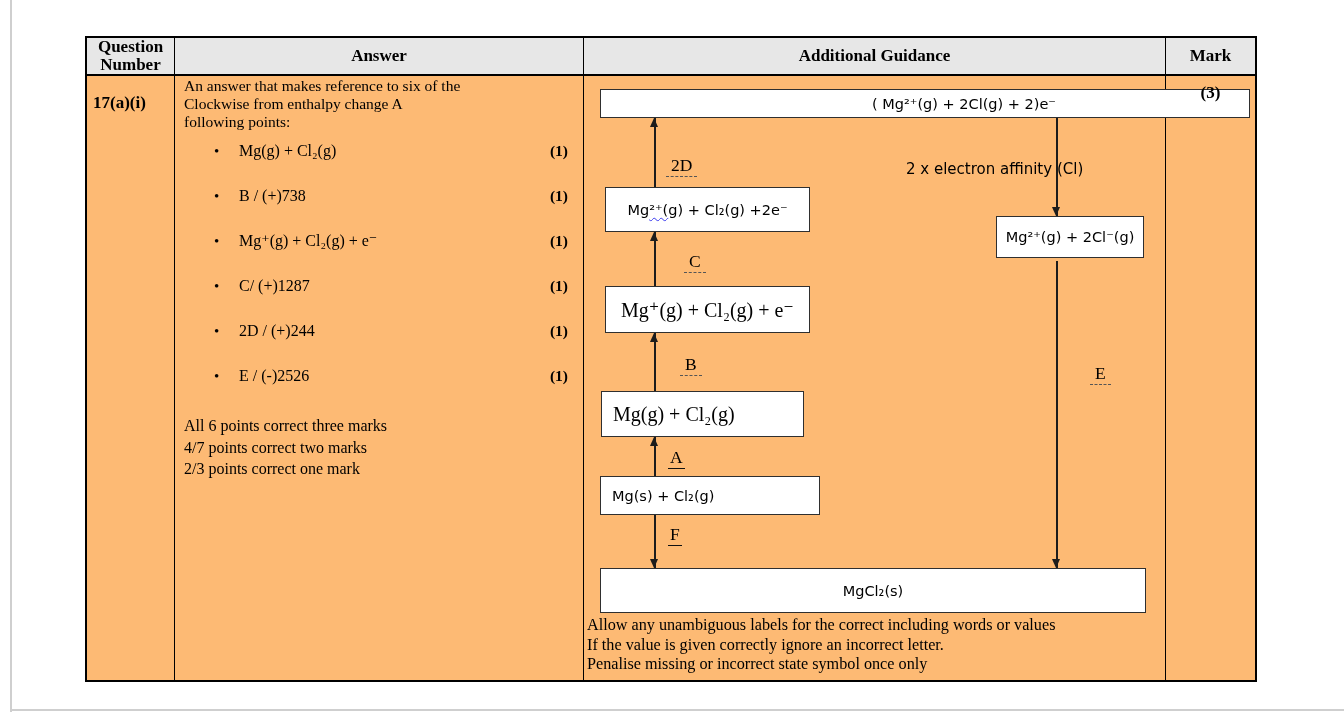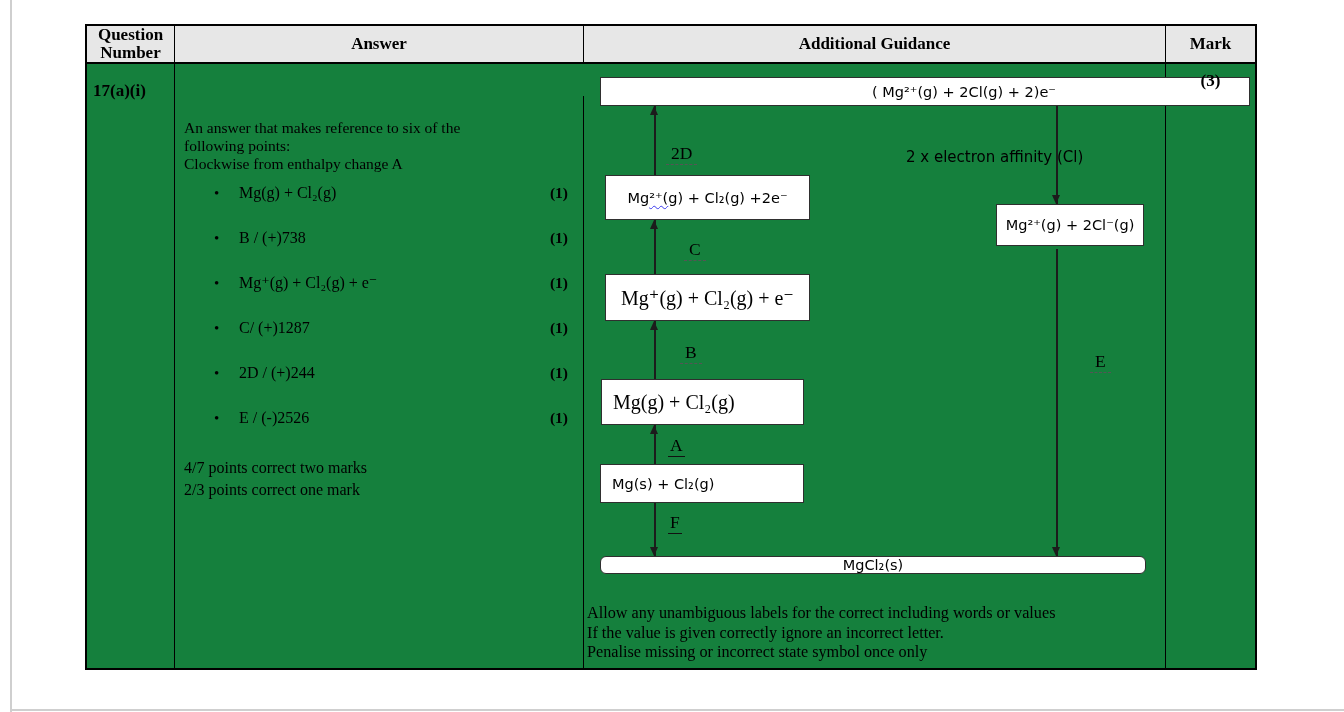--- a/index.html
+++ b/index.html
@@ -3,40 +3,40 @@
 <meta charset="utf-8">
 <style>
   * { box-sizing: border-box; margin: 0; padding: 0; }
   html,body { width: 1344px; height: 712px; background: #ffffff; overflow: hidden; }
   body { font-family: "Liberation Serif", "DejaVu Serif", serif; color: #000; position: relative; }
 
   .page-edge-left { position:absolute; left:10px; top:0; width:2px; height:712px; background:#cfcfcf; }
   .page-edge-bottom { position:absolute; left:10px; right:0; bottom:1px; height:2px; background:#cfcfcf; }
 
   .ms-table {
-    position:absolute; left:85px; top:24px; width:1172px; height:646px;
+    position:absolute; left:85px; top:36px; width:1172px; height:646px;
     border:2px solid #000; display:grid;
     grid-template-columns: 88px 409px 582px 1fr;
     grid-template-rows: 38px 1fr;
-    background:#15803d;
+    background:#fdba74;
   }
   .cell { border-right:1.5px solid #000; position:relative; }
   .cell.last { border-right:none; }
   .hdr {
     background:#e7e7e7; border-bottom:2px solid #000;
     display:flex; align-items:center; justify-content:center; text-align:center;
     font-weight:bold; font-size:17px; line-height:18px; padding:0 2px;
   }
 
   
   .qnum { font-weight:bold; font-size:17px; padding:17px 2px 0 6px; }
   .markcell { text-align:center; font-weight:bold; font-size:17px; padding-top:7px; }
 
   
-  .answer { font-size:15.5px; line-height:18px; padding:23px 0 0 9px;margin-top:32px; }
+  .answer { font-size:15.5px; line-height:18px; padding:1px 0 0 9px; }
   .intro div { white-space:nowrap; }
   .bullets { margin-top:11px; }
   .bullet-row { display:flex; height:45px; align-items:flex-start; padding-left:30px; }
   .bullet-dot { width:25px; font-size:15px; }
   .bullet-text { font-size:16px; white-space:nowrap; }
   .bullet-mark { margin-left:auto; font-weight:bold; padding-right:15px; font-size:15.5px; }
   .summary { margin-top:3px; line-height:21.5px; font-size:16px; }
 
   
   .guide { font-size:16px; }
@@ -69,22 +69,22 @@
   <div class="cell hdr">Question Number</div>
   <div class="cell hdr">Answer</div>
   <div class="cell hdr">Additional Guidance</div>
   <div class="cell hdr last">Mark</div>
 
   <div class="cell qnum">17(a)(i)</div>
 
   <div class="cell answer">
     <div class="intro">
       <div>An answer that makes reference to six of the</div>
+      <div>Clockwise from enthalpy change A</div>
       <div>following points:</div>
-      <div>Clockwise from enthalpy change A</div>
     </div>
     <div class="bullets">
       <div class="bullet-row">
         <span class="bullet-dot">•</span>
         <span class="bullet-text">Mg(g) + Cl₂(g)</span>
         <span class="bullet-mark">(1)</span>
       </div>
       <div class="bullet-row">
         <span class="bullet-dot">•</span>
         <span class="bullet-text">B / (+)738</span>
@@ -105,20 +105,21 @@
         <span class="bullet-text">2D / (+)244</span>
         <span class="bullet-mark">(1)</span>
       </div>
       <div class="bullet-row">
         <span class="bullet-dot">•</span>
         <span class="bullet-text">E / (-)2526</span>
         <span class="bullet-mark">(1)</span>
       </div>
     </div>
     <div class="summary">
+      <div>All 6 points correct three marks</div>
       <div>4/7 points correct two marks</div>
       <div>2/3 points correct one mark</div>
     </div>
   </div>
 
   <div class="cell guide">
 
     <div class="dbox" style="left:16px; top:13px; width:650px; height:29px; padding-left:78px;">( Mg²⁺(g) + 2Cl(g) + 2)e⁻</div>
 
     <div class="vline" style="left:70px; top:42px; height:69px;"></div>
@@ -148,29 +149,29 @@
     </div>
 
     <div class="dbox serif alignleft" style="left:17px; top:315px; width:203px; height:46px;">Mg(g)  + Cl₂(g)</div>
 
     <div class="vline" style="left:70px; top:361px; height:39px;"></div>
     <div class="ah up" style="left:66px; top:361px;"></div>
     <div class="dlabel" style="left:84px; top:371px;">
       <span class="u-solid">A</span>
     </div>
 
-    <div class="dbox alignleft" style="left:16px; top:400px; width:204px; height:39px;">Mg(s) + Cl₂(g)</div>
+    <div class="dbox alignleft" style="left:16px; top:400px; width:220px; height:39px;">Mg(s) + Cl₂(g)</div>
 
     <div class="vline" style="left:70px; top:439px; height:53px;"></div>
     <div class="ah down" style="left:66px; top:483px;"></div>
     <div class="dlabel" style="left:84px; top:448px;">
       <span class="u-solid">F</span>
     </div>
 
-    <div class="dbox" style="left:16px; top:492px; width:546px; height:18px;border-radius:6px;">MgCl₂(s)</div>
+    <div class="dbox" style="left:16px; top:492px; width:546px; height:45px;">MgCl₂(s)</div>
 
     <div class="vline" style="left:472px; top:42px; height:98px;"></div>
     <div class="ah down" style="left:468px; top:131px;"></div>
     <div class="ea-label" style="left:322px; top:84px;text-align:right;">2 x electron affinity (Cl)</div>
 
     <div class="dbox" style="left:412px; top:140px; width:148px; height:42px;">Mg²⁺(g) + 2Cl⁻(g)</div>
 
     <div class="vline" style="left:472px; top:185px; height:307px;"></div>
     <div class="ah down" style="left:468px; top:483px;"></div>
     <div class="dlabel" style="left:506px; top:287px;">

